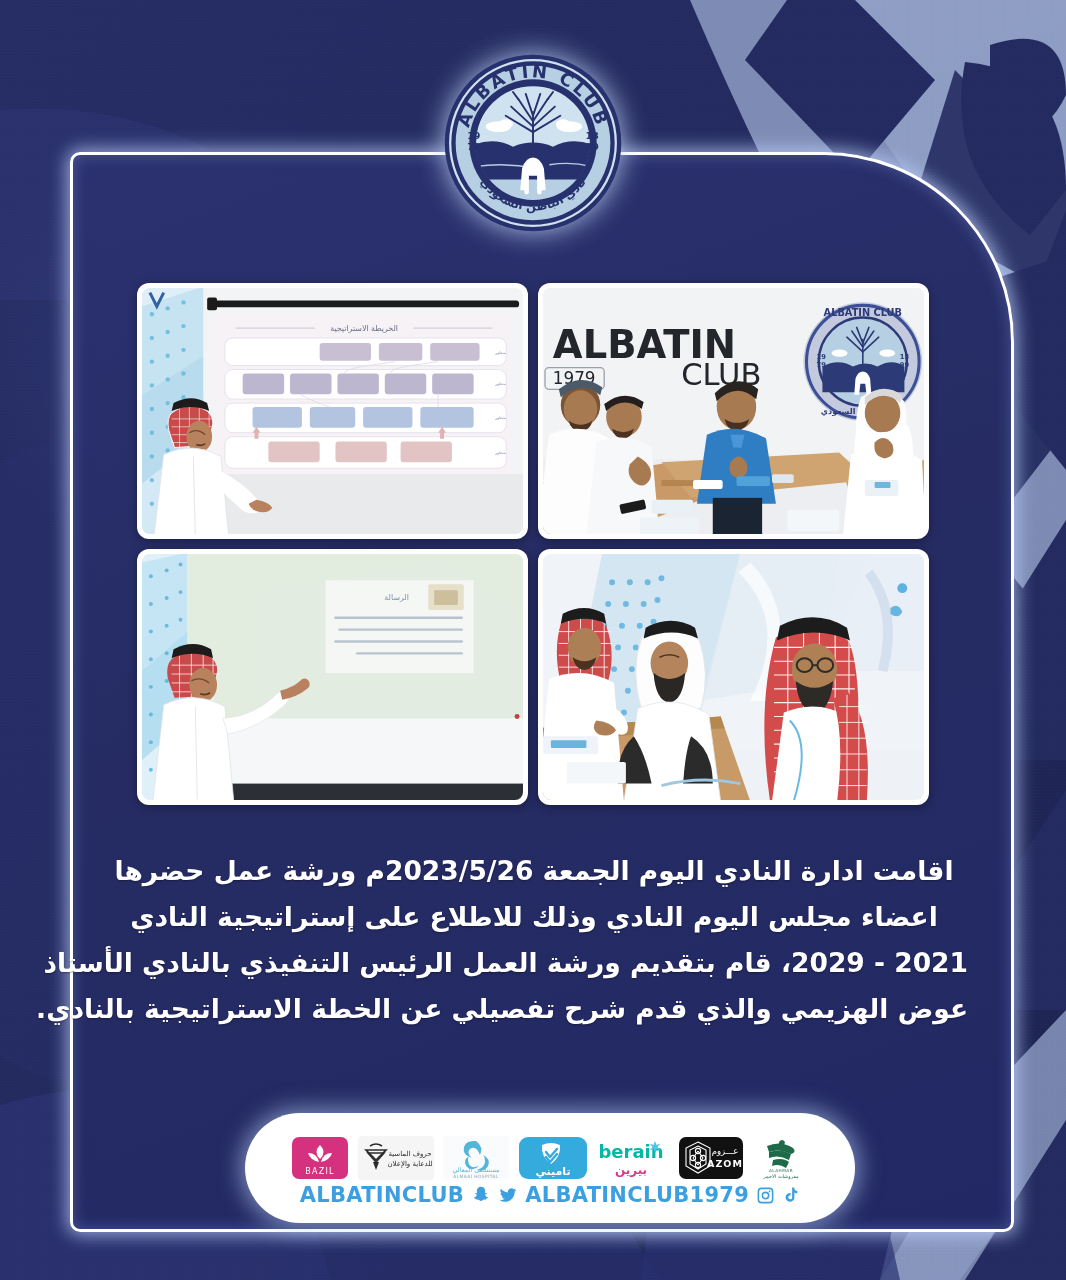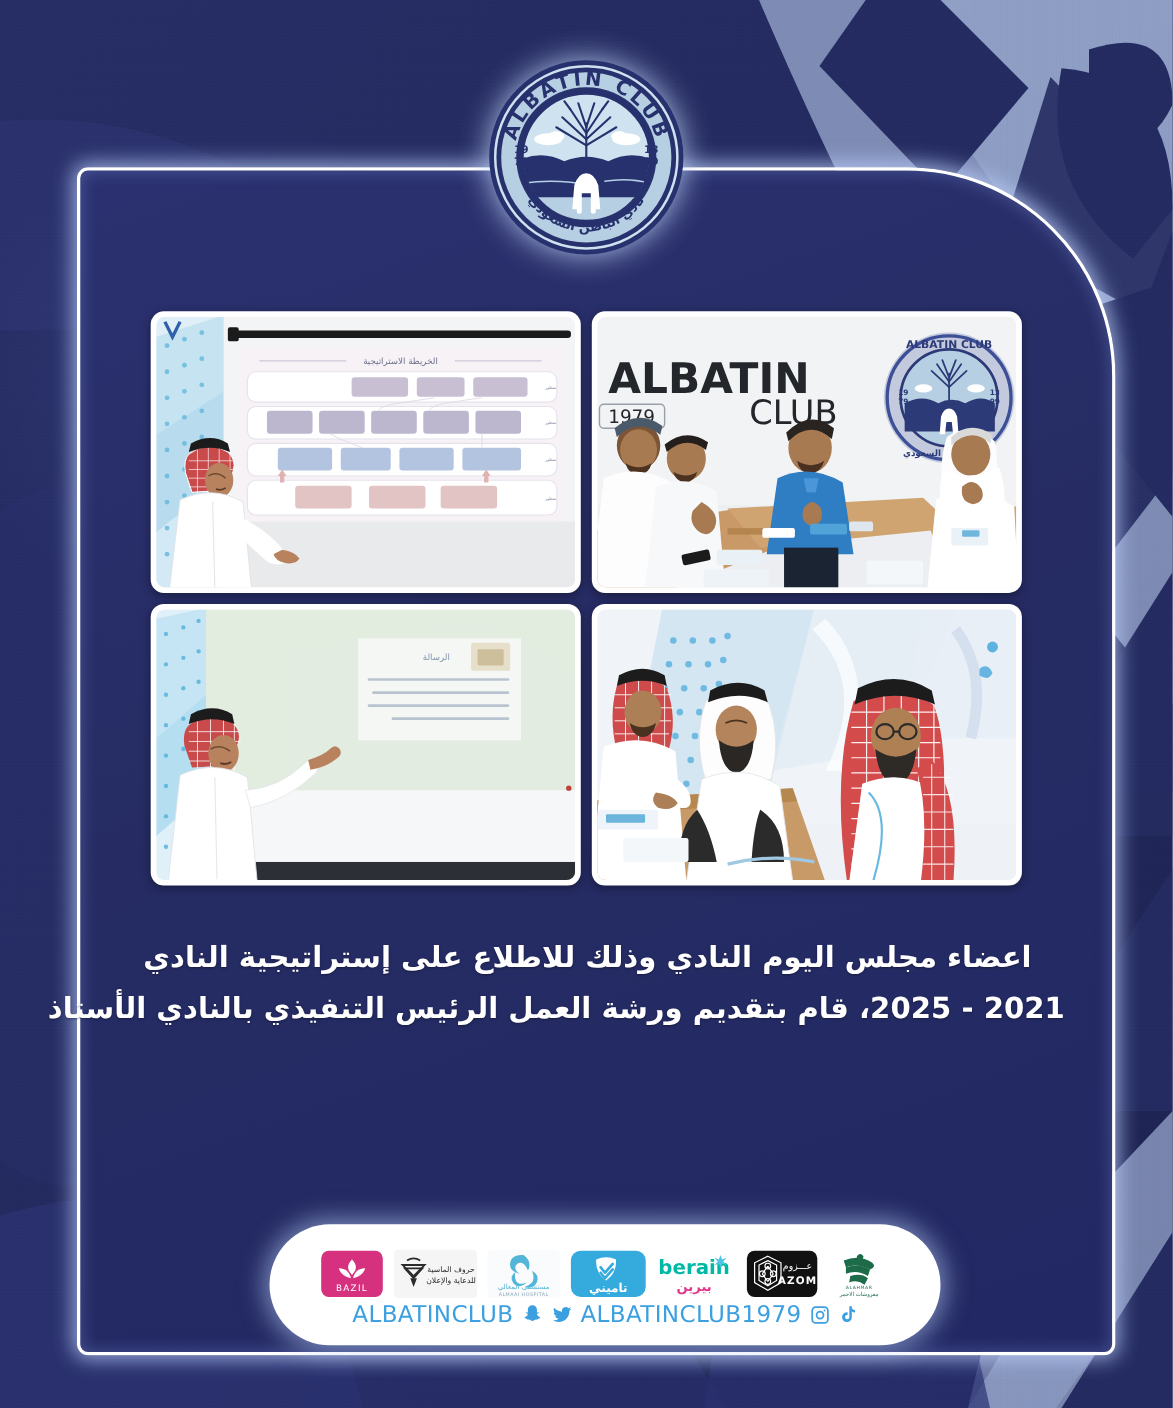--- a/index.html
+++ b/index.html
@@ -118,21 +118,21 @@
   }
   .sp { display: block; }
 
   .social-row {
     display: flex;
     align-items: center;
     justify-content: center;
     gap: 7px;
     color: #3ca0e0;
     font-family: "DejaVu Sans", sans-serif;
-    font-weight: normal;
+    font-weight: bold;
     font-size: 21px;
     letter-spacing: .3px;
     line-height: 1;
     text-align: center;
   }
   .social-row .handle { color: #3ca0e0; }
   .social-row .ico { display: inline-flex; align-items: center; }
 </style>
 </head>
 <body>
@@ -641,22 +641,24 @@
           <rect x="0" y="186" width="56" height="18" rx="2" fill="#eef4f9"></rect>
           <rect x="8" y="190" width="36" height="8" rx="1" fill="#6bb5dd"></rect>
           <rect x="24" y="212" width="60" height="22" rx="2" fill="#f3f7fa"></rect>
           <path d="M120 236 q40 -10 80 -2" stroke="#9fc8e2" stroke-width="3" fill="none"></path>
         </svg>
       </div>
     </div>
   </div>
 
   <div class="body-text">
+    <span class="ln">اقامت ادارة النادي اليوم الجمعة 2023/5/26م ورشة عمل حضرها</span>
     <span class="ln">اعضاء مجلس اليوم النادي وذلك للاطلاع على إستراتيجية النادي</span>
-    <span class="ln">2021 - 2025، قام بتقديم ورشة العمل الرئيس التنفيذي بالنادي الأستاذ</span>
+    <span class="ln">2021 - 2029، قام بتقديم ورشة العمل الرئيس التنفيذي بالنادي الأستاذ</span>
+    <span class="ln">عوض الهزيمي والذي قدم شرح تفصيلي عن الخطة الاستراتيجية بالنادي.</span>
   </div>
 
   <div class="sponsor-pill">
 
     <div class="sponsor-row">
 
       <svg class="sp" width="58" height="44" viewBox="0 0 58 44">
         <rect x="1" y="1" width="56" height="42" rx="7" fill="#d6317f"></rect>
         <path d="M29 9 q7 7 0 14 q-7 -7 0 -14 Z" fill="#ffffff"></path>
         <path d="M28 26 q-9 -2 -11 -9 q9 0 11 9 Z" fill="#ffffff"></path>

